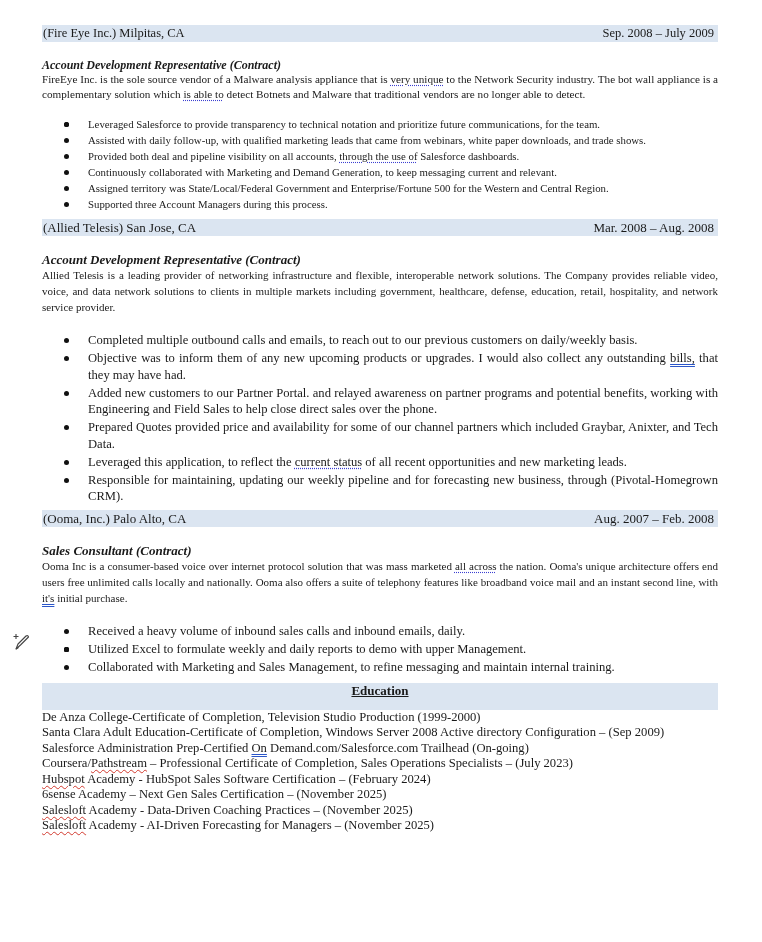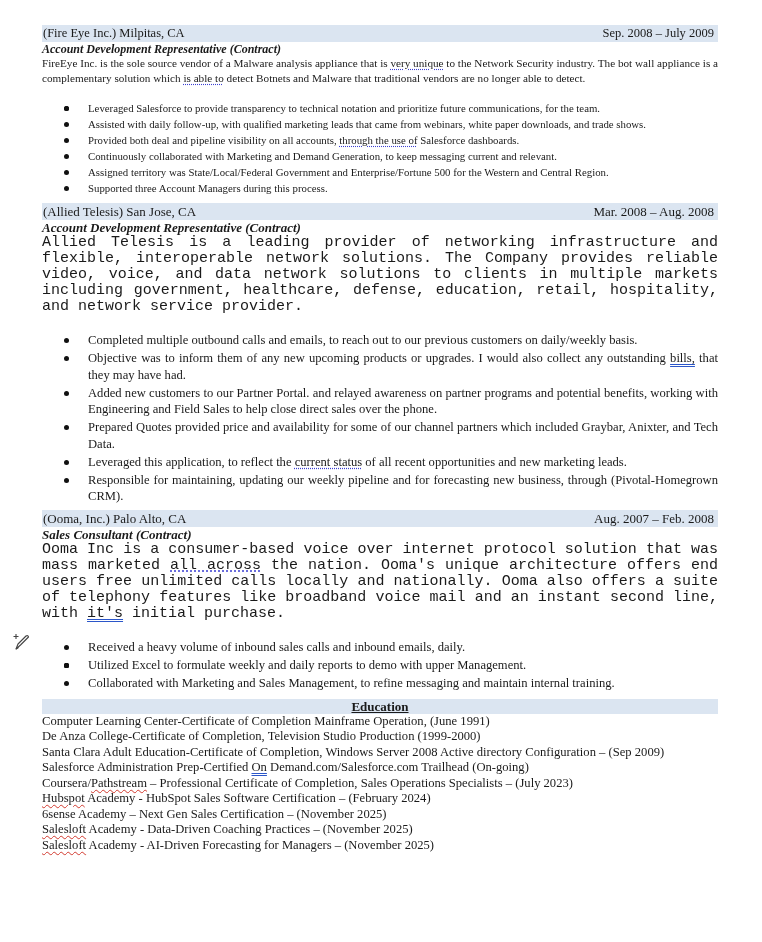--- a/index.html
+++ b/index.html
@@ -7,43 +7,43 @@
     width: 762px; height: 942px; overflow: hidden; position: relative;
     font-family: "Liberation Serif", "DejaVu Serif", serif; color: #1a1a1a;
   }
   .page { position: absolute; left: 42px; top: 25px; width: 676px; }
   .band {
     background: #dbe5f1; display: flex; justify-content: space-between;
     align-items: center; padding: 0 4px 0 1px; height: 17px;
     font-size: 13px; line-height: 17px;
   }
   .band.small { font-size: 12.5px; }
-  .role { font-weight: bold; font-style: italic; font-size: 13px; line-height: 15px; }
+  .role { font-weight: bold; font-style: italic; font-size: 13px; line-height: 15px; margin-top: 16px; }
   .desc { text-align: justify; line-height: 16px; margin: 0; }
   .sec1 .desc { font-size: 11.2px; line-height: 15px; }
   .sec1 .role { font-size: 12px; line-height: 14px; }
   ul.bullets { list-style: none; margin: 0; padding: 0; }
   ul.bullets li { position: relative; padding-left: 46px; text-align: justify; }
   ul.bullets li .dot {
     position: absolute; left: 22px; top: 6px; width: 5px; height: 5px;
     border-radius: 50%; background: #111;
   }
   .sec1 ul.bullets { margin-top: 15px; }
   .sec1 ul.bullets li { font-size: 10.8px; line-height: 15.5px; margin-bottom: 0.6px; }
   .sec1 ul.bullets li .dot { top: 5px; }
   .sec2 ul.bullets, .sec3 ul.bullets { margin-top: 17px; }
   .sec2 ul.bullets li, .sec3 ul.bullets li { font-size: 12.6px; line-height: 16.5px; margin-bottom: 1.6px; }
   .sec2 ul.bullets li .dot, .sec3 ul.bullets li .dot { top: 6px; }
-  .sec2 .desc, .sec3 .desc { font-size: 15px; line-height: 16px; font-family: Liberation Mono, monospace; }
+  .sec2 .desc, .sec3 .desc { font-size: 11px; line-height: 16px; }
   .sec1 { margin-bottom: 6px; }
   .sec2 { margin-bottom: 5px; }
   .sec3 { margin-bottom: 7px; }
   .edu-band {
     background: #dbe5f1; text-align: center; font-weight: bold; font-size: 13px;
-    line-height: 15px; height: 15px;
+    line-height: 15px; height: 27px;
   }
   .edu-band span { text-decoration: underline; }
   .edu-list { margin: 0; padding: 0; list-style: none; }
   .edu-list li { font-size: 12.6px; line-height: 15.5px; white-space: nowrap; }
   .sq-red { text-decoration: underline wavy #d23a2f; text-underline-offset: 2px; text-decoration-thickness: 1px; }
   .sq-blue { text-decoration: underline dotted #3b3fd1; text-underline-offset: 2px; }
   .ul-blue { text-decoration: underline double #2b56c9; text-underline-offset: 2px; }
   .pen-icon { position: absolute; left: 12px; top: 632px; width: 20px; height: 20px; }
 </style>
 </head>
@@ -101,21 +101,20 @@
       <li><span class="dot"></span><span>Utilized Excel to formulate weekly and daily reports to demo with upper Management.</span></li>
       <li><span class="dot"></span><span>Collaborated with Marketing and Sales Management, to refine messaging and maintain internal training.</span></li>
     </ul>
   </section>
 
   <section>
     <div class="edu-band">
       <span>Education</span>
     </div>
     <ul class="edu-list">
-      <li>Computer Learning Center-Certificate of Completion Mainframe Operation, (June 1991)</li>
       <li>De Anza College-Certificate of Completion, Television Studio Production (1999-2000)</li>
       <li>Santa Clara Adult Education-Certificate of Completion, Windows Server 2008 Active directory Configuration – (Sep 2009)</li>
       <li>Salesforce Administration Prep-Certified <span class="ul-blue">On</span> Demand.com/Salesforce.com Trailhead (On-going)</li>
       <li>Coursera/<span class="sq-red">Pathstream</span> – Professional Certificate of Completion, Sales Operations Specialists – (July 2023)</li>
       <li><span class="sq-red">Hubspot</span> Academy - HubSpot Sales Software Certification – (February 2024)</li>
       <li>6sense Academy – Next Gen Sales Certification – (November 2025)</li>
       <li><span class="sq-red">Salesloft</span> Academy - Data-Driven Coaching Practices – (November 2025)</li>
       <li><span class="sq-red">Salesloft</span> Academy - AI-Driven Forecasting for Managers – (November 2025)</li>
     </ul>
   </section>

